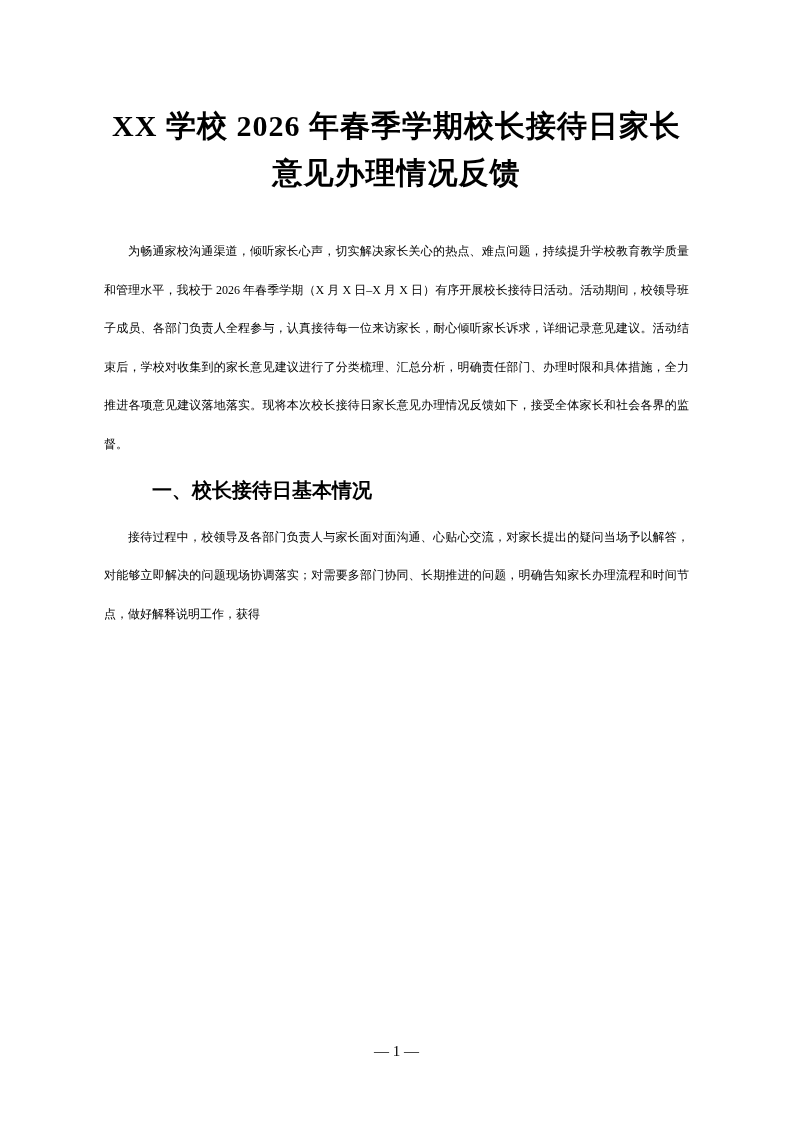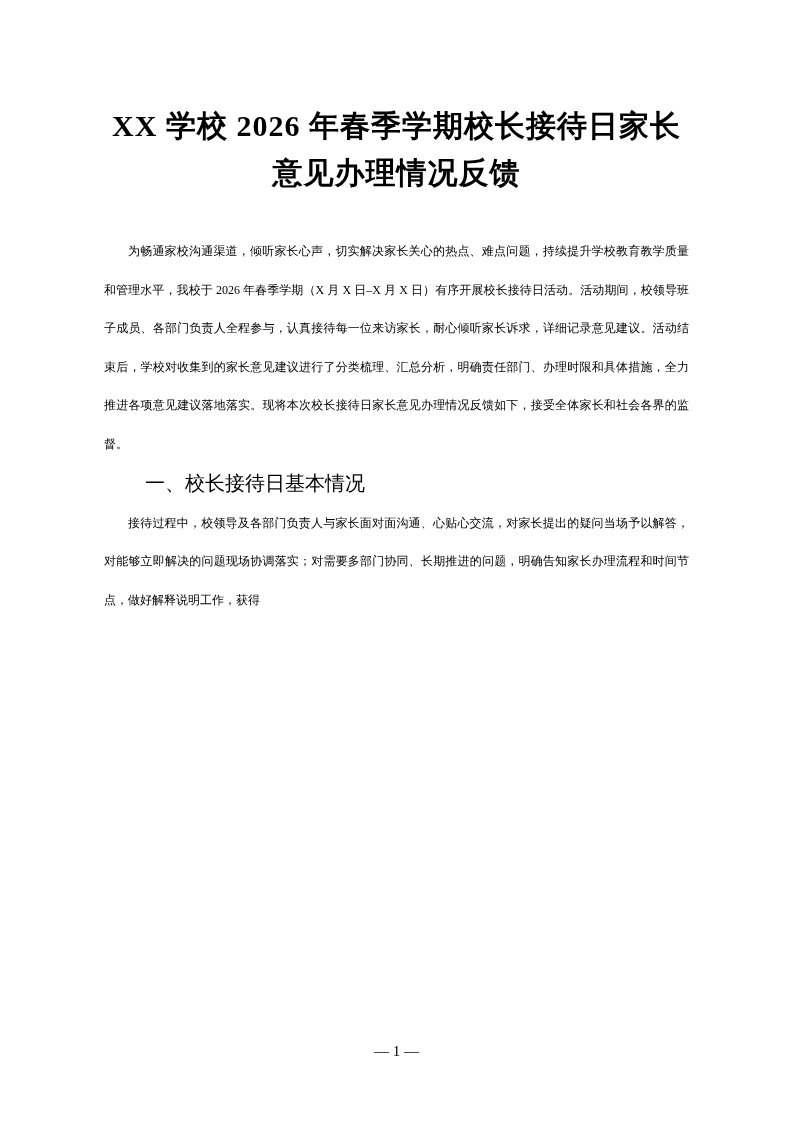--- a/index.html
+++ b/index.html
@@ -36,24 +36,24 @@
     text-align: justify;
     text-indent: 2em;
     margin: 0;
     word-break: break-all;
   }
   .para + .para {
     margin-top: 0;
   }
   .section-heading {
     font-size: 20px;
-    font-weight: normal;
+    font-weight: bold;
     line-height: 38.5px;
     text-indent: 2em;
-    margin: 1px;
+    margin: 8px;
   }
   .footer {
     position: absolute;
     left: 0;
     bottom: 62px;
     width: 100%;
     text-align: center;
     font-size: 15px;
     color: #000000;
   }

